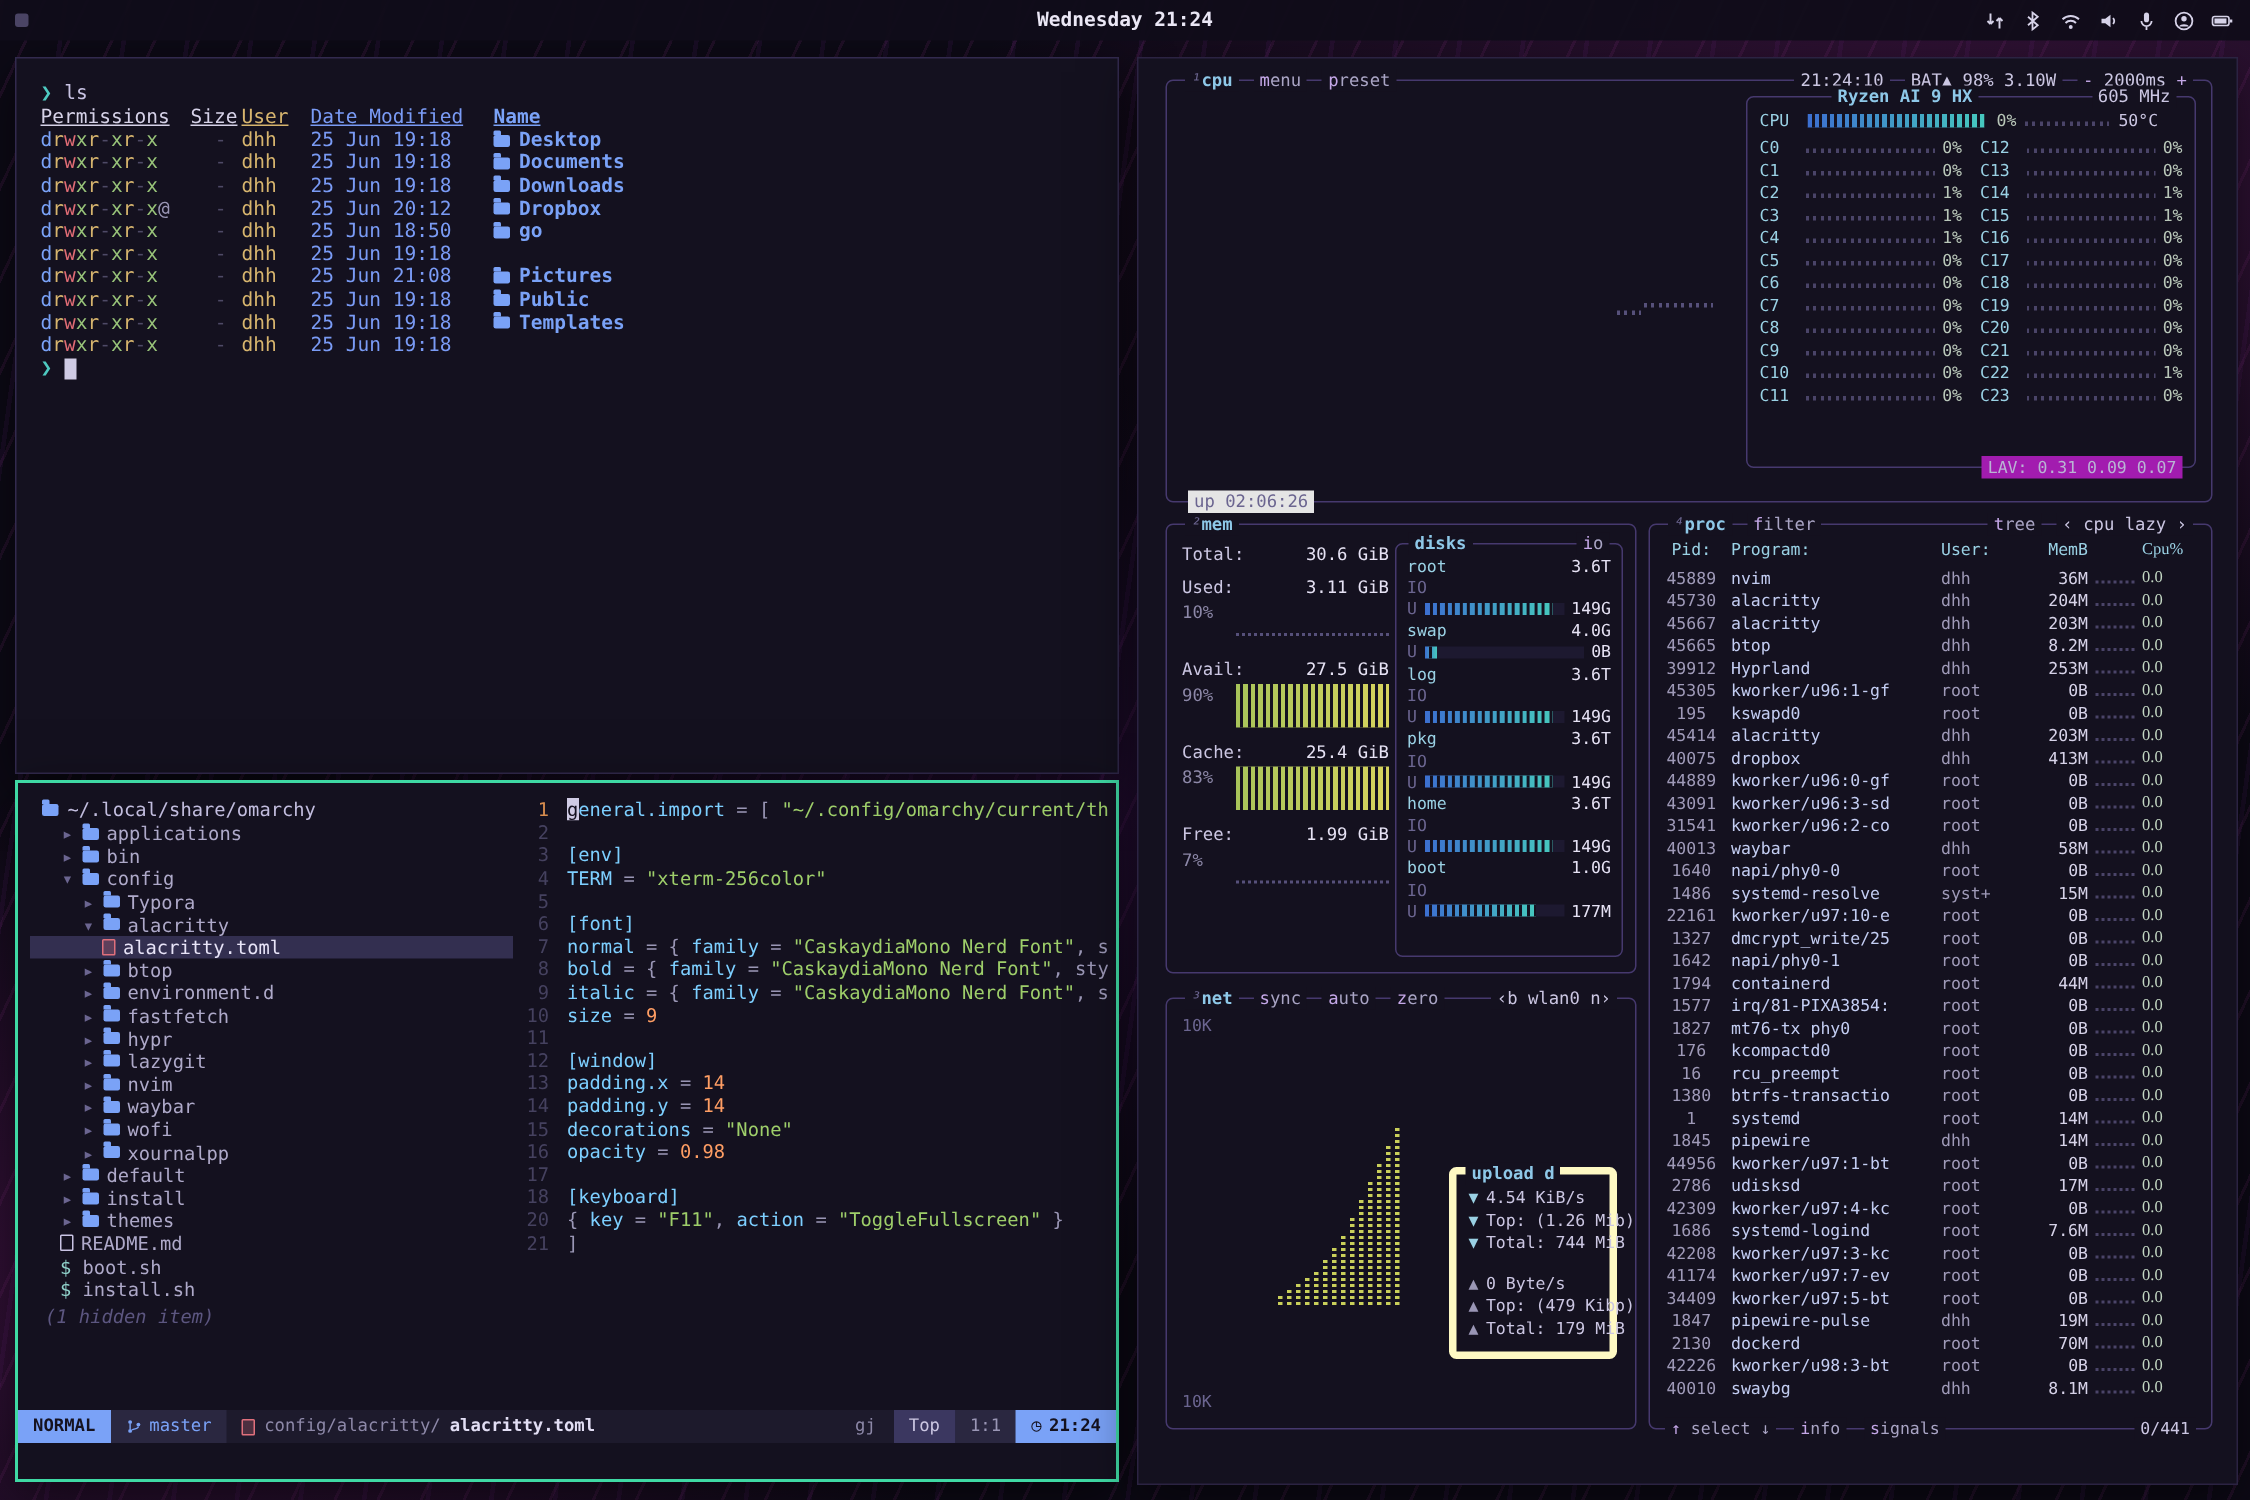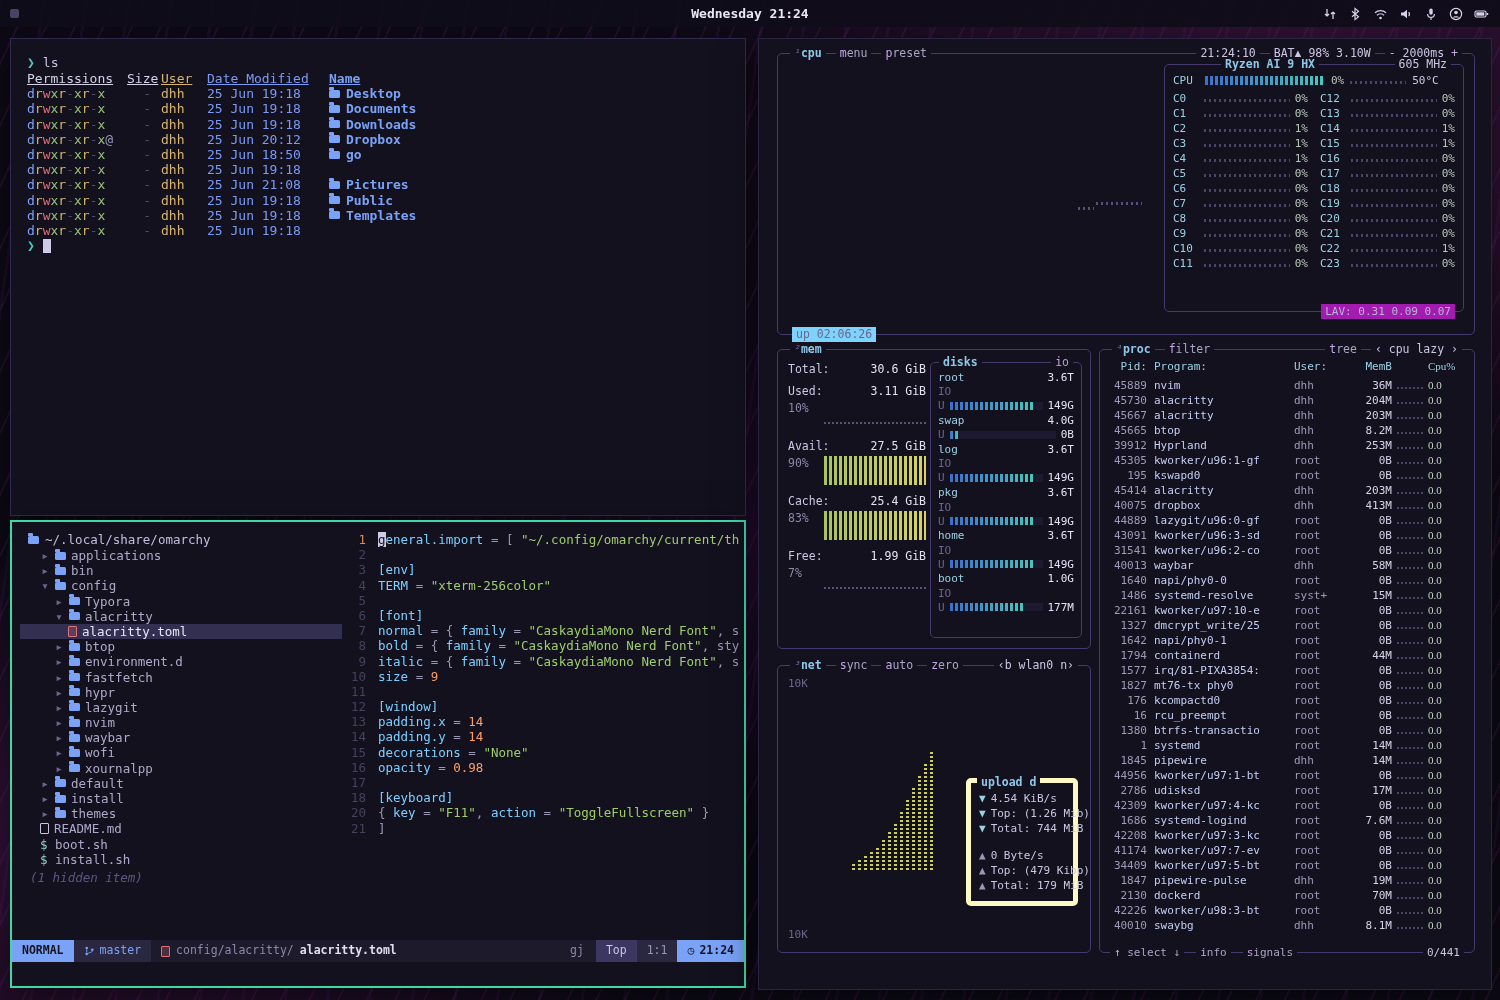--- a/index.html
+++ b/index.html
@@ -110,21 +110,21 @@
       linear-gradient(90deg,#3c6fd0,#46c8be); }
   .cpu-meter { width:118px; }
   .cores { display:grid; grid-template-columns:1fr 1fr; grid-auto-flow:column;
     grid-template-rows:repeat(12,15px); column-gap:12px; font-size:11px; margin-top:3px; }
   .core { display:flex; align-items:center; gap:5px; }
   .core-name { color:#9ad1e4; width:26px; flex:none; }
   .core-pct { margin-left:auto; color:#b9c7b9; }
   .dotline { flex:1; height:3px; align-self:flex-end; margin-bottom:4px;
     background:repeating-linear-gradient(90deg,#4a4468 0 2px, transparent 2px 5px); }
   .dotline.short { flex:none; width:56px; }
-  .uptime { position:absolute; bottom:-8px; left:14px; background:#7dd3fc; padding:0 4px;
+  .uptime { position:absolute; bottom:-8px; left:14px; background:#e5e5e5; padding:0 4px;
     color:#6b6590; font-size:11.5px;text-align:center; }
   .lavlbl { position:absolute; bottom:-8px; right:8px; background:#a21caf; padding:0 4px;
     color:#b9b4d4; font-size:11px; }
   .dseg { position:absolute; height:3px;
     background:repeating-linear-gradient(90deg,#56507a 0 2px, transparent 2px 5px); }
 
   .mem-box { left:18px; top:310px; width:314px; height:300px; }
   .mem-inner { position:absolute; left:10px; top:12px; bottom:10px; width:138px; font-size:11.5px; }
   .mrow { display:flex; height:15px; align-items:center; }
   .mstat { margin-top:7px; }
@@ -158,21 +158,21 @@
     border:5px solid #fef9c3; border-radius:5px; padding:8px; font-size:11px; }
   .nrow { display:flex; gap:5px; height:15px; align-items:center; color:#cbc6e2; white-space:nowrap; }
   .ngap { height:12px; }
   .nico-d { color:#9ad1e4; } .nico-u { color:#9a96b5; }
 
   .proc-box { left:340px; top:310px; width:376px; height:604px; }
   .phead,.prow { display:grid; grid-template-columns:46px 1fr 52px 46px 36px 38px; align-items:center; }
   .phead { padding:8px 8px 0; font-size:11px; color:#9ad1e4; height:24px; }
   .prows { position:absolute; top:28px; left:8px; right:8px; bottom:12px; overflow:hidden; font-size:11px; }
   .prow { height:15px; }
-  .p-pid,.h-pid { text-align:right; padding-right:7px; }
+  .p-pid,.h-pid { text-align:center; padding-right:7px; }
   .p-pid { color:#9f9ab8; }
   .p-prog { color:#c3cdf2; overflow:hidden; white-space:nowrap; }
   .p-user { color:#9f9ab8; }
   .p-mem,.h-mem { text-align:right; }
   .p-mem { color:#d6d2e8; }
   .p-dots { height:7px; margin:0 5px; align-self:end; margin-bottom:4px;
     border-bottom:2px dotted #4a4468; }
   .p-cpu,.h-cpu { text-align:left; padding-right:2px;font-family:Liberation Serif, serif; }
   .p-cpu { color:#c4d8c4; }
   .pfoot { position:absolute; bottom:-8px; left:10px; right:10px; display:flex;
@@ -956,21 +956,21 @@
         <div class="prow">
           <span class="p-pid">40075</span>
           <span class="p-prog">dropbox</span>
           <span class="p-user">dhh</span>
           <span class="p-mem">413M</span>
           <span class="p-dots"></span>
           <span class="p-cpu">0.0</span>
         </div>
         <div class="prow">
           <span class="p-pid">44889</span>
-          <span class="p-prog">lazygit/u96:0-gf</span>
+          <span class="p-prog">kworker/u96:0-gf</span>
           <span class="p-user">root</span>
           <span class="p-mem">0B</span>
           <span class="p-dots"></span>
           <span class="p-cpu">0.0</span>
         </div>
         <div class="prow">
           <span class="p-pid">43091</span>
           <span class="p-prog">kworker/u96:3-sd</span>
           <span class="p-user">root</span>
           <span class="p-mem">0B</span>

